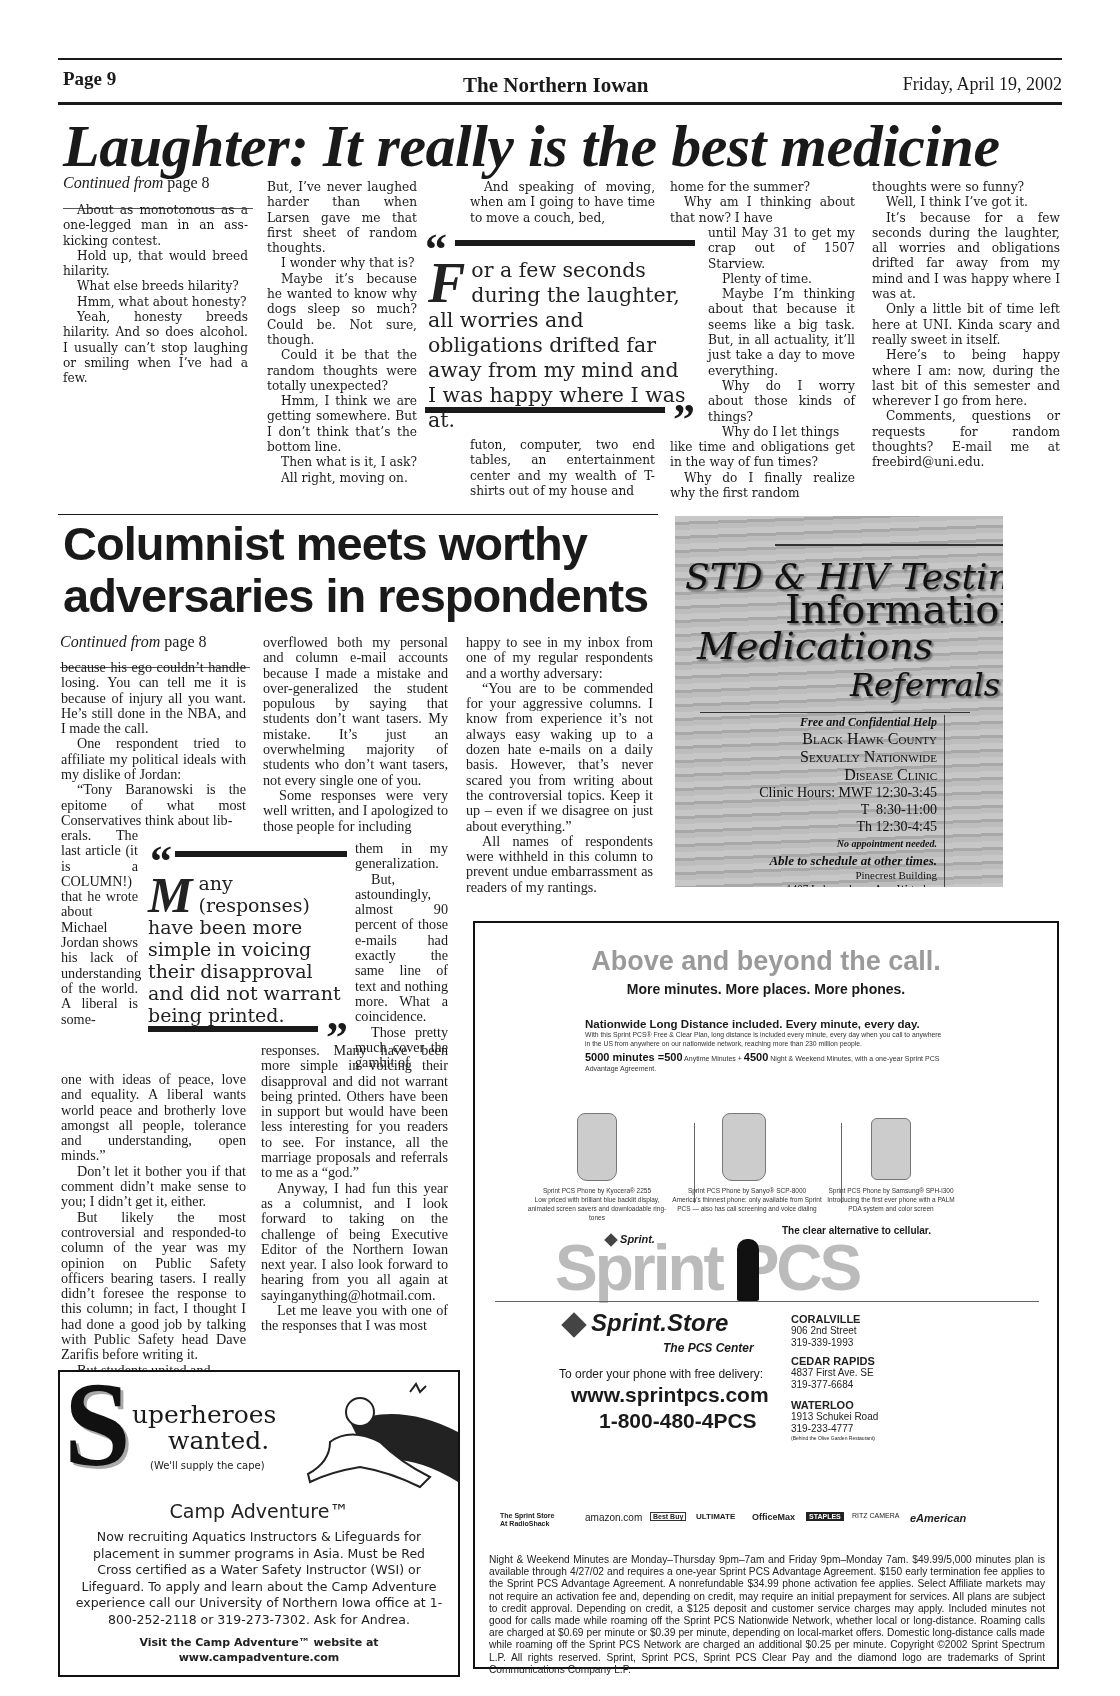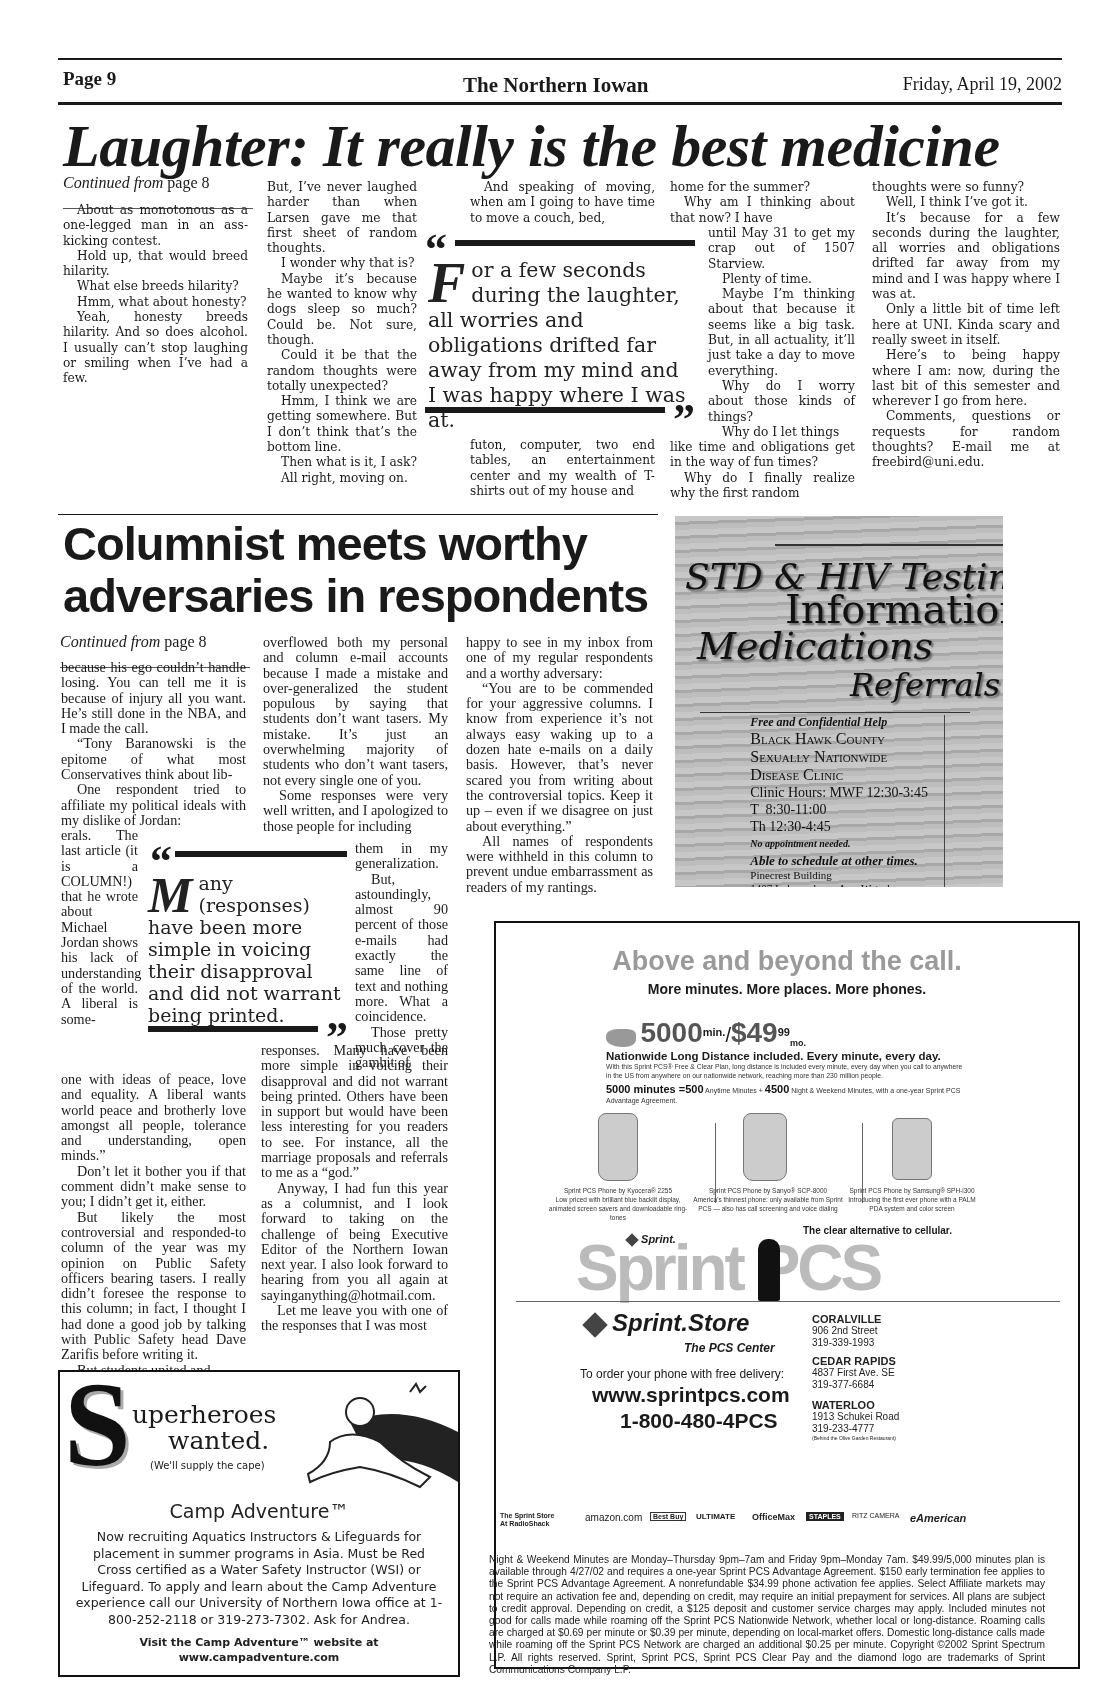--- a/index.html
+++ b/index.html
@@ -29,24 +29,24 @@
   .quote-mark { position: absolute; font-family: "Liberation Serif", serif; font-weight: bold; font-size: 44px; line-height: 44px; }
   .drop { float: left; font-family: "Liberation Serif", serif; font-style: italic; font-weight: bold; font-size: 56px; line-height: 46px; margin-right: 6px; margin-top: 2px; }
   .pull-bar { position: absolute; height: 6px; background: #1a1a1a; }
 
   .headline2 { left: 63px; top: 518px; font-family: "Liberation Sans", sans-serif; font-weight: bold; font-size: 47px; line-height: 52px; letter-spacing: -1px; }
 
   
   .std-ad { left: 675px; top: 516px; width: 328px; height: 371px; background: #b9b9b9;
     background-image: repeating-linear-gradient(178deg, #c7c7c7 0 6px, #a8a8a8 6px 9px, #bdbdbd 9px 14px); overflow: hidden; }
   .std-ad .t { position: absolute; font-family: "DejaVu Serif", serif; font-style: italic; color: #111; text-shadow: 2px 2px 2px #666; white-space: nowrap; }
-  .std-ad .info { position: absolute; right: 58px; font-family: "Liberation Serif", serif; color: #111; white-space: nowrap; border-right: 1px solid #444; padding-right: 16px; }
+  .std-ad .info { position: absolute; right: 58px; text-align: right; font-family: "Liberation Serif", serif; color: #111; white-space: nowrap; border-right: 1px solid #444; padding-right: 7px; }
 
   
-  .sprint-ad { left: 473px; top: 921px; width: 586px; height: 748px; border: 2px solid #111; background: #fff; margin-left: 21px; }
+  .sprint-ad { left: 473px; top: 921px; width: 586px; height: 748px; border: 2px solid #111; background: #fff; }
   .sprint-ad .c { position: absolute; left: 0; right: 0; text-align: center; font-family: "Liberation Sans", sans-serif; }
   .gray-big { color: #9a9a9a; font-weight: bold; font-family: "Liberation Sans", sans-serif; }
   .phone { position: absolute; width: 40px; background: #ccc; border: 1px solid #777; border-radius: 8px 8px 10px 10px; }
   .cap { position: absolute; font-family: "Liberation Sans", sans-serif; font-size: 6.5px; line-height: 9px; text-align: center; color: #333; }
   .store { position: absolute; font-family: "Liberation Sans", sans-serif; color: #222; }
   .store b { display: block; font-size: 11px; }
   .store span { display: block; font-size: 10px; line-height: 12px; }
   .logo { position: absolute; top: 1512px; font-family: "Liberation Sans", sans-serif; font-size: 9px; font-weight: bold; color: #222; white-space: nowrap; }
   .fine { position: absolute; left: 489px; top: 1554px; width: 556px; font-family: "Liberation Sans", sans-serif; font-size: 10.2px; line-height: 12.2px; text-align: justify; color: #222; }
 
@@ -135,22 +135,22 @@
   <div>adversaries in respondents</div>
 </div>
 
 <div class="abs cont" style="left:60px;top:633px;width:190px;">
   <i>Continued from</i>
   <span>page 8</span>
 </div>
 
 <div class="col2" style="left:61px;top:660px;width:185px;">
   <p class="noind">because his ego couldn’t handle losing. You can tell me it is because of injury all you want. He’s still done in the NBA, and I made the call.</p>
+  <p>One respondent tried to affiliate my political ideals with my dislike of Jordan:</p>
   <p>“Tony Baranowski is the epitome of what most Conservatives think about lib-</p>
-  <p>One respondent tried to affiliate my political ideals with my dislike of Jordan:</p>
 </div>
 <div class="col2" style="left:61px;top:828px;width:77px;">
   <p class="noind">erals. The last article (it is a COLUMN!) that he wrote about Michael Jordan shows his lack of understanding of the world. A liberal is some-</p>
 </div>
 <div class="col2" style="left:61px;top:1043px;width:185px;margin-top:29px;">
   <p class="noind">one with ideas of peace, love and equality. A liberal wants world peace and brotherly love amongst all people, tolerance and understanding, open minds.”</p>
   <p>Don’t let it bother you if that comment didn’t make sense to you; I didn’t get it, either.</p>
   <p>But likely the most controversial and responded-to column of the year was my opinion on Public Safety officers bearing tasers. I really didn’t foresee the response to this column; in fact, I thought I had done a good job by talking with Public Safety head Dave Zarifis before writing it.</p>
   <p>But students united and</p>
 </div>
@@ -205,24 +205,20 @@
     <div style="font-size:11px;line-height:13px;">1407 Independence Ave. Waterloo</div>
 
   </div>
 </div>
 
 <div class="abs sprint-ad">
   <div class="c gray-big" style="top:23px;font-size:27px;">Above and beyond the call.</div>
   <div class="c" style="top:58px;font-size:14px;font-weight:bold;">More minutes. More places. More phones.</div>
 
   <div class="abs" style="left:110px;top:94px;width:400px;font-family:'Liberation Sans',sans-serif;">
-    <div style="white-space:nowrap;">
-      <span style="display:inline-block;width:30px;height:18px;background:#999;border-radius:40% 30% 40% 50%;vertical-align:middle;"></span>
-      <span style="font-size:28px;font-weight:bold;color:#555;">5000</span><sup style="font-size:11px;font-weight:bold;">min.</sup><span style="font-size:20px;">/</span><span style="font-size:28px;font-weight:bold;color:#555;">$49</span><sup style="font-size:11px;font-weight:bold;">99</sup><sub style="font-size:9px;font-weight:bold;">mo.</sub>
-    </div>
     <div style="font-size:11.5px;font-weight:bold;margin-top:1px;">Nationwide Long Distance included. Every minute, every day.</div>
     <div style="font-size:6.8px;line-height:9px;width:360px;color:#333;">With this Sprint PCS® Free &amp; Clear Plan, long distance is included every minute, every day when you call to anywhere in the US from anywhere on our nationwide network, reaching more than 230 million people.</div>
     <div style="font-size:7px;line-height:10px;margin-top:4px;width:360px;color:#333;">
       <b style="font-size:11px;color:#111;">5000 minutes =500</b>
       <span>Anytime Minutes +</span>
       <b style="font-size:11px;color:#111;">4500</b>
       <span>Night &amp; Weekend Minutes, with a one-year Sprint PCS Advantage Agreement.</span>
     </div>
   </div>
 

